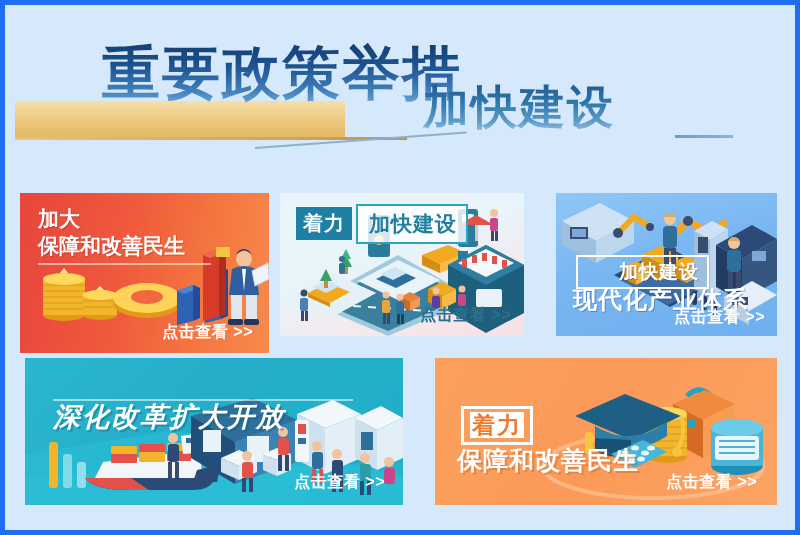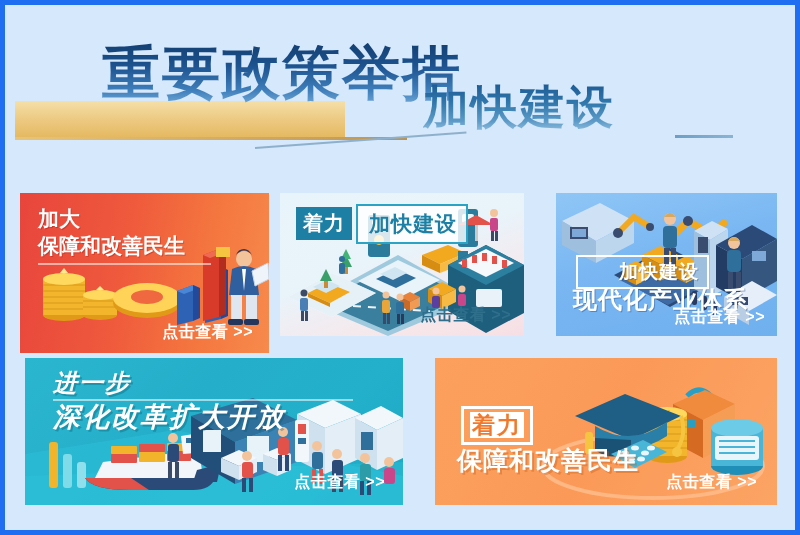--- a/index.html
+++ b/index.html
@@ -575,21 +575,20 @@
       </g>
       <g>
         <circle cx="222" cy="98" r="5" fill="#f3c49c"></circle>
         <rect x="217" y="104" width="11" height="16" rx="3" fill="#e2524a"></rect>
         <rect x="217" y="120" width="4" height="14" fill="#2b4a77"></rect>
         <rect x="224" y="120" width="4" height="14" fill="#2b4a77"></rect>
       </g>
     </svg>
 
     <div class="uline"></div>
-    <div class="card-label l1">进一步</div>
     <div class="card-label l2">深化改革扩大开放</div>
     <div class="cta">点击查看 &gt;&gt;</div>
   </div>
 
   <div class="card" id="card-livelihood">
     <svg class="iso" style="left:0;top:0;width:342px;height:147px" viewBox="0 0 342 147">
 
       <ellipse cx="218" cy="108" rx="110" ry="32" fill="none" stroke="#ffb784" stroke-width="4"></ellipse>
 
       <g>

